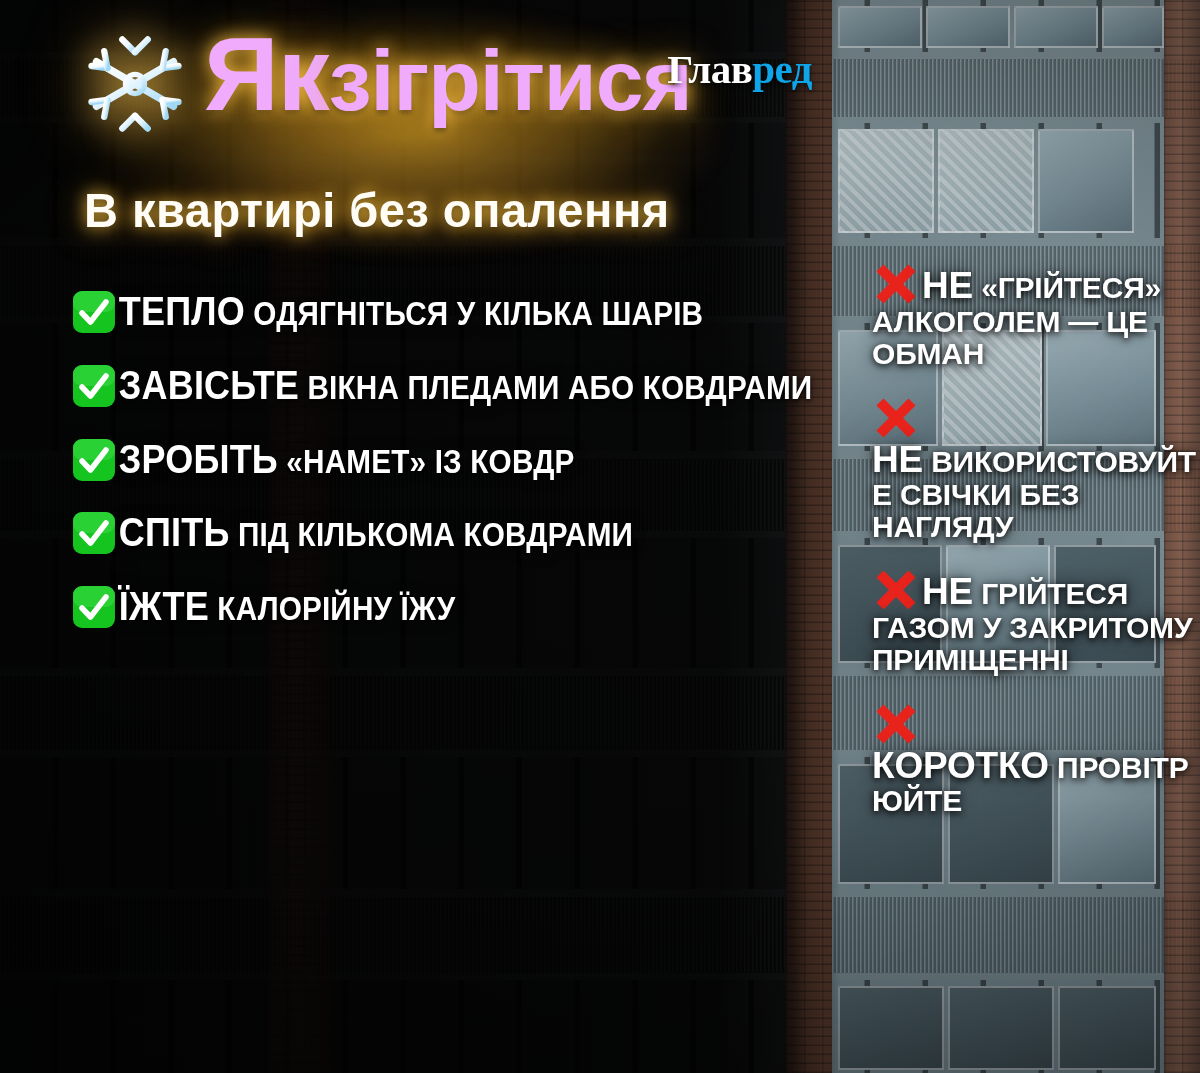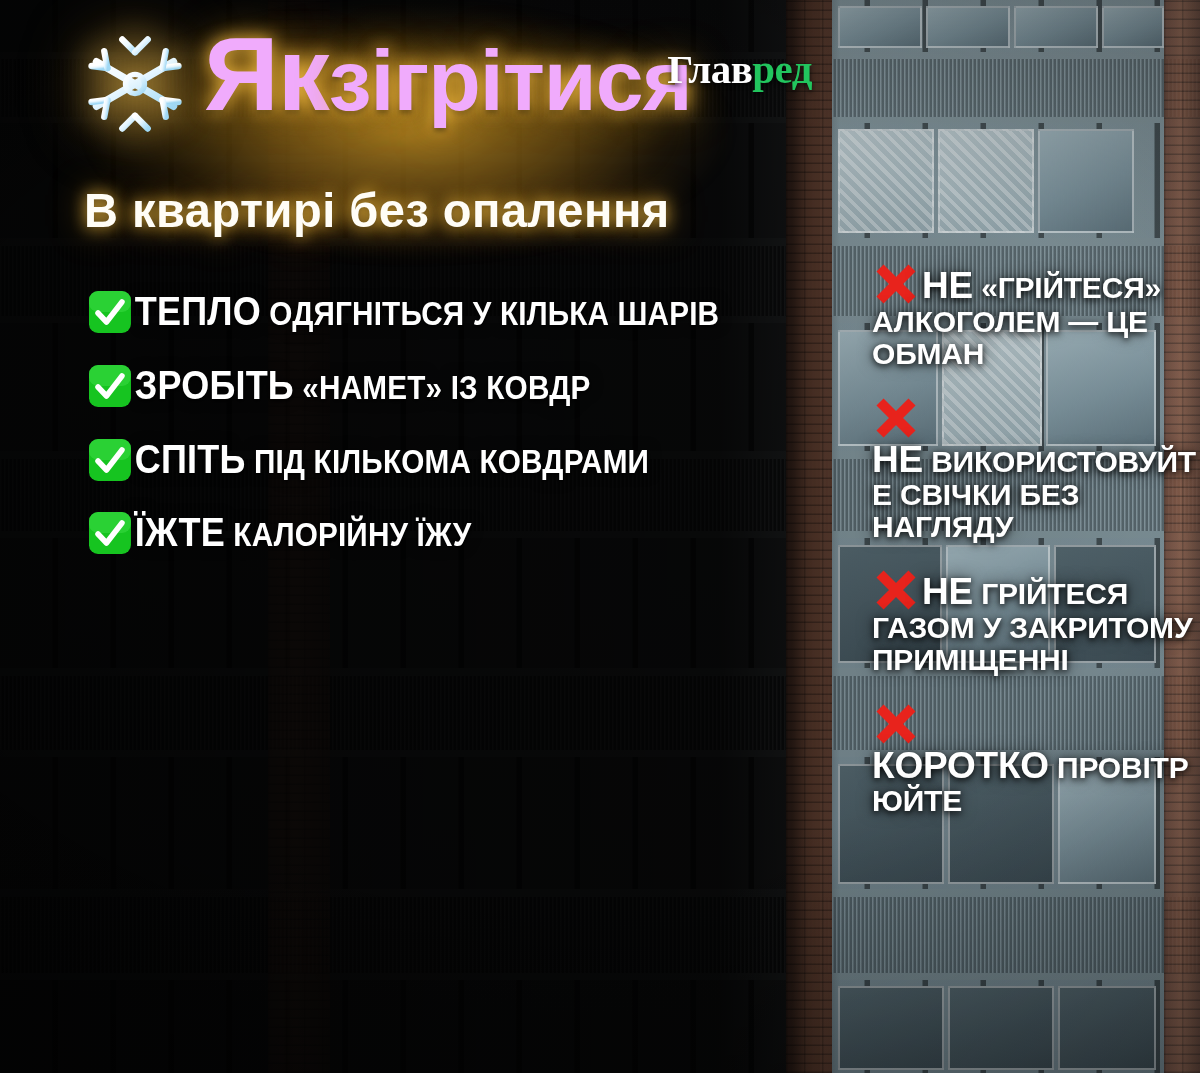--- a/index.html
+++ b/index.html
@@ -136,24 +136,24 @@
   .logo{
     position:absolute; right:48px; top:45px;
     font-family:"Liberation Serif", serif;
     font-weight:700;
     font-size:41px;
     letter-spacing:-0.5px;
     text-shadow:0 2px 5px rgba(0,0,0,.75);
     white-space:nowrap;
   }
   .logo .w{ color:#ffffff; }
-  .logo .o{ color:#22c55e; }
-
-  
-  .col-do{ position:absolute; left:88px; top:288px; width:790px; }
+  .logo .o{ color:#0ea5e9; }
+
+  
+  .col-do{ position:absolute; left:72px; top:288px; width:790px; }
   .do-item{
     position:relative;
     margin-bottom:27px;
     padding-left:0;
   }
   .do-text{
     font-family:"Liberation Sans", sans-serif;
     font-weight:700;
     font-size:33px;
     line-height:1.17;
@@ -328,20 +328,29 @@
           <svg class="chk" viewBox="0 0 44 44">
             <rect x="1" y="1" width="42" height="42" rx="9" fill="#16c420"></rect>
             <rect x="1" y="1" width="42" height="21" rx="9" fill="#3ddc46" opacity=".55"></rect>
             <path d="M10 23 L18.5 32 L34 12" stroke="#ffffff" stroke-width="5.5" fill="none" stroke-linecap="round" stroke-linejoin="round"></path>
           </svg><span class="cap" data-bind="do_list.items.0.lead">Тепло</span><span class="sm">&nbsp;</span><span class="sm" data-bind="do_list.items.0.rest">одягніться у кілька шарів</span>
         </div>
       </div>
 
 
 
+      <div class="do-item">
+        <div class="do-text">
+          <svg class="chk" viewBox="0 0 44 44">
+            <rect x="1" y="1" width="42" height="42" rx="9" fill="#16c420"></rect>
+            <rect x="1" y="1" width="42" height="21" rx="9" fill="#3ddc46" opacity=".55"></rect>
+            <path d="M10 23 L18.5 32 L34 12" stroke="#ffffff" stroke-width="5.5" fill="none" stroke-linecap="round" stroke-linejoin="round"></path>
+          </svg><span class="cap" data-bind="do_list.items.3.lead">Завісьте</span><span class="sm">&nbsp;</span><span class="sm" data-bind="do_list.items.3.rest">вікна пледами або ковдрами</span>
+        </div>
+      </div>
 
       <div class="do-item">
         <div class="do-text">
           <svg class="chk" viewBox="0 0 44 44">
             <rect x="1" y="1" width="42" height="42" rx="9" fill="#16c420"></rect>
             <rect x="1" y="1" width="42" height="21" rx="9" fill="#3ddc46" opacity=".55"></rect>
             <path d="M10 23 L18.5 32 L34 12" stroke="#ffffff" stroke-width="5.5" fill="none" stroke-linecap="round" stroke-linejoin="round"></path>
           </svg><span class="cap" data-bind="do_list.items.5.lead">Зробіть</span><span class="sm">&nbsp;</span><span class="sm" data-bind="do_list.items.5.rest">«намет» із ковдр</span>
         </div>
       </div>

